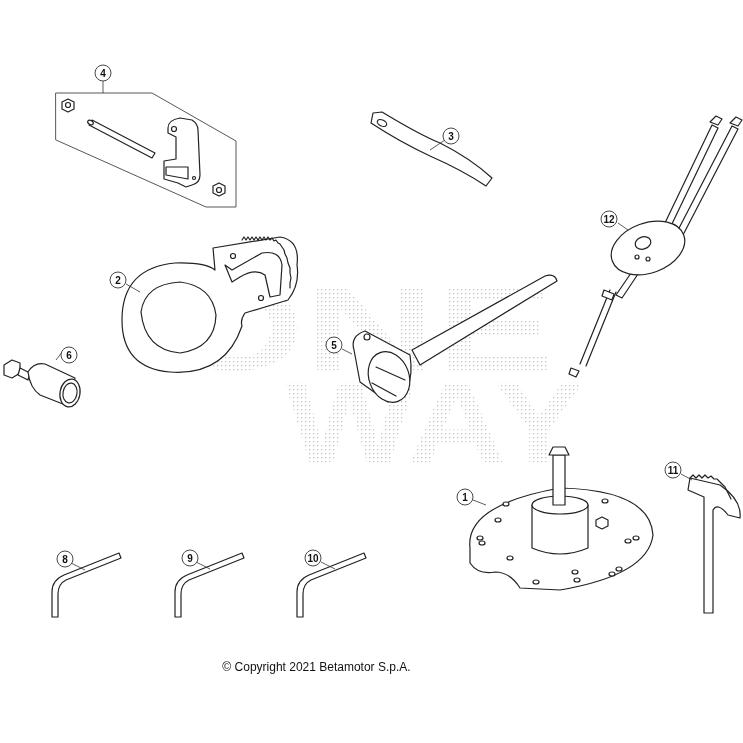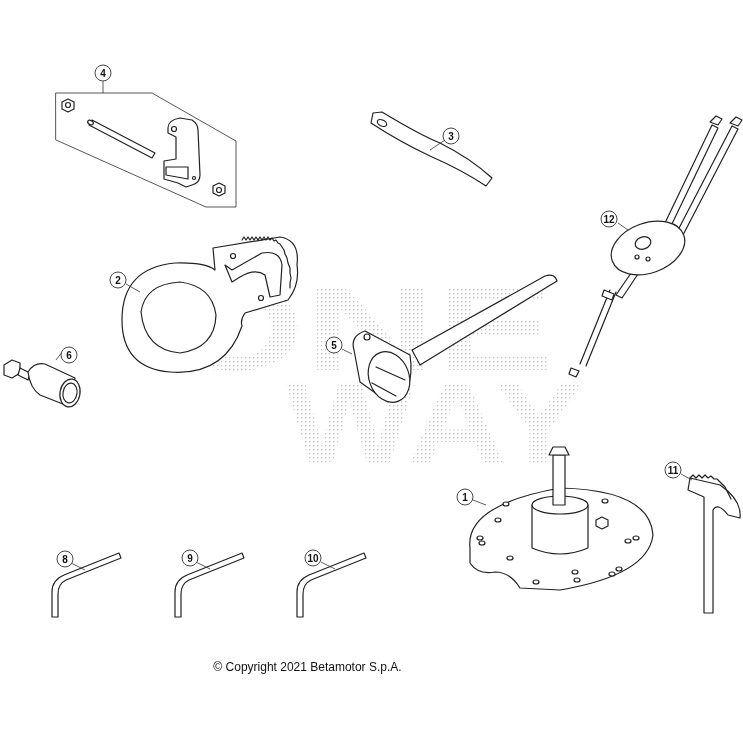--- a/index.html
+++ b/index.html
@@ -1,21 +1,21 @@
 <!DOCTYPE html>
 <html><head>
 <meta charset="utf-8">
 <style>
   html, body { margin: 0; padding: 0; background: #ffffff; }
   body { width: 743px; height: 743px; position: relative; overflow: hidden;
          font-family: "Liberation Sans", sans-serif; }
   #canvas { position: absolute; left: 0; top: 0; width: 743px; height: 743px; }
   .wm { font-family: "Liberation Sans", sans-serif; font-weight: bold; }
   .callout-text { font-family: "Liberation Sans", sans-serif; font-size: 10px; font-weight: bold; fill: #111; }
-  .copyright { position: absolute; left: 3px; top: 660px; width: 609px; text-align: center;
+  .copyright { position: absolute; left: 12px; top: 660px; width: 609px; text-align: center;
                font-size: 12px; color: #111; }
   .part { cursor: pointer; }
 </style>
 </head>
 <body>
 
 <svg id="canvas" viewBox="0 0 743 743" xmlns="http://www.w3.org/2000/svg">
   <defs>
     <pattern id="dots" width="4" height="4" patternUnits="userSpaceOnUse">
       <rect x="1" y="1" width="1.3" height="1.3" fill="#bdbdbd"></rect>

